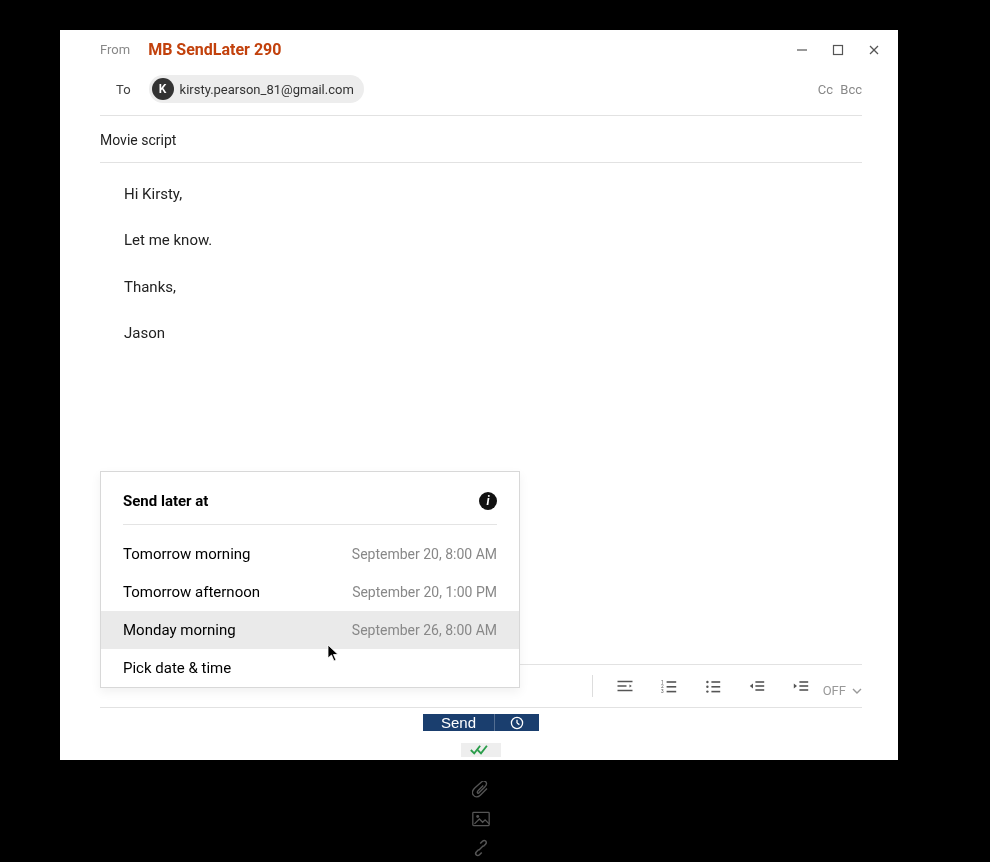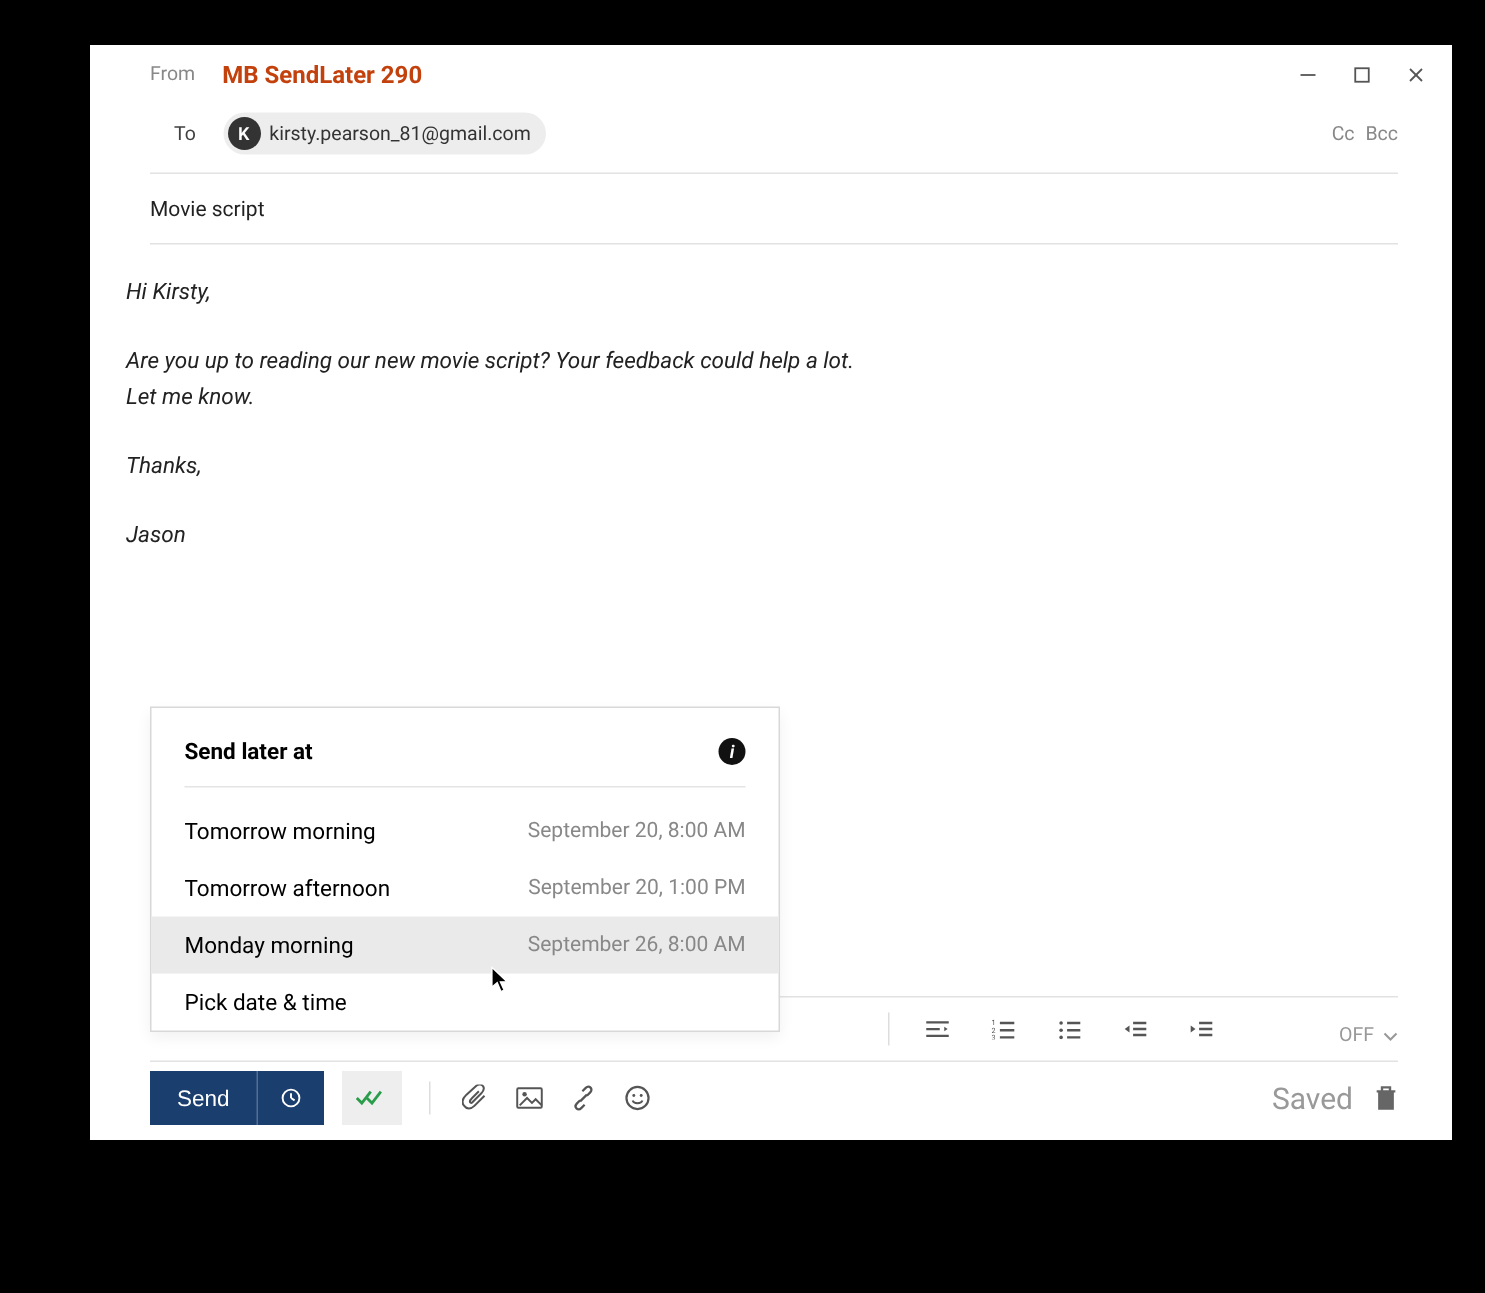--- a/index.html
+++ b/index.html
@@ -7,21 +7,21 @@
       font-family: -apple-system, BlinkMacSystemFont, "Segoe UI", Roboto, Arial, sans-serif;
       background: #000;
       width: 990px;
       height: 862px;
       position: relative;
     }
     .window {
       position: absolute;
       top: 30px;
       left: 60px;
-      width: 908px;
+      width: 838px;
       height: 730px;
       background: #fff;
       box-shadow: 0 0 40px 20px rgba(0,0,0,0.6);
     }
     
     .title-row {
       display: flex;
       align-items: center;
       padding: 10px 14px 6px 40px;
       font-size: 15px;
@@ -79,25 +79,24 @@
     .divider { height: 1px; background: #e2e2e2; margin: 0 36px 0 40px; }
     
     .subject {
       padding: 16px 40px 14px 40px;
       font-weight: 400;
       font-size: 14px;
       color: #222;
     }
     
     .body-area {
-      padding: 20px 24px;
+      padding: 20px 64px;
       font-size: 15px;
       color: #222;
       line-height: 1.55;
-      font-style: italic;
     }
     .body-area p { margin-bottom: 23px; }
     .body-area p.tight { margin-bottom: 0; }
     
     .popup {
       position: absolute;
       left: 40px;
       bottom: 72px;
       width: 420px;
       background: #fff;
@@ -162,20 +161,21 @@
     
     .bottom-bar {
       position: absolute;
       bottom: 10px;
       left: 40px;
       right: 36px;
       display: flex;
       align-items: center;
       gap: 12px;
       height: 36px;
+      flex-direction: column;
     }
     .send-btn {
       background: #1a3e6e;
       color: #fff;
       border: none;
       display: flex;
       align-items: center;
       height: 36px;
       cursor: pointer;
     }
@@ -237,21 +237,20 @@
       <span style="margin-left:4px;">Bcc</span>
     </div>
   </div>
 
   <div class="divider"></div>
   <div class="subject">Movie script</div>
   <div class="divider"></div>
 
   <div class="body-area">
     <p>Hi Kirsty,</p>
-    <p class="tight">Are you up to reading our new movie script? Your feedback could help a lot.</p>
     <p>Let me know.</p>
     <p>Thanks,</p>
     <p>Jason</p>
   </div>
 
   <div class="toolbar-wrap"></div>
 
   <div class="fmt-toolbar">
     <div class="sep"></div>
     <span class="tool-icon">

